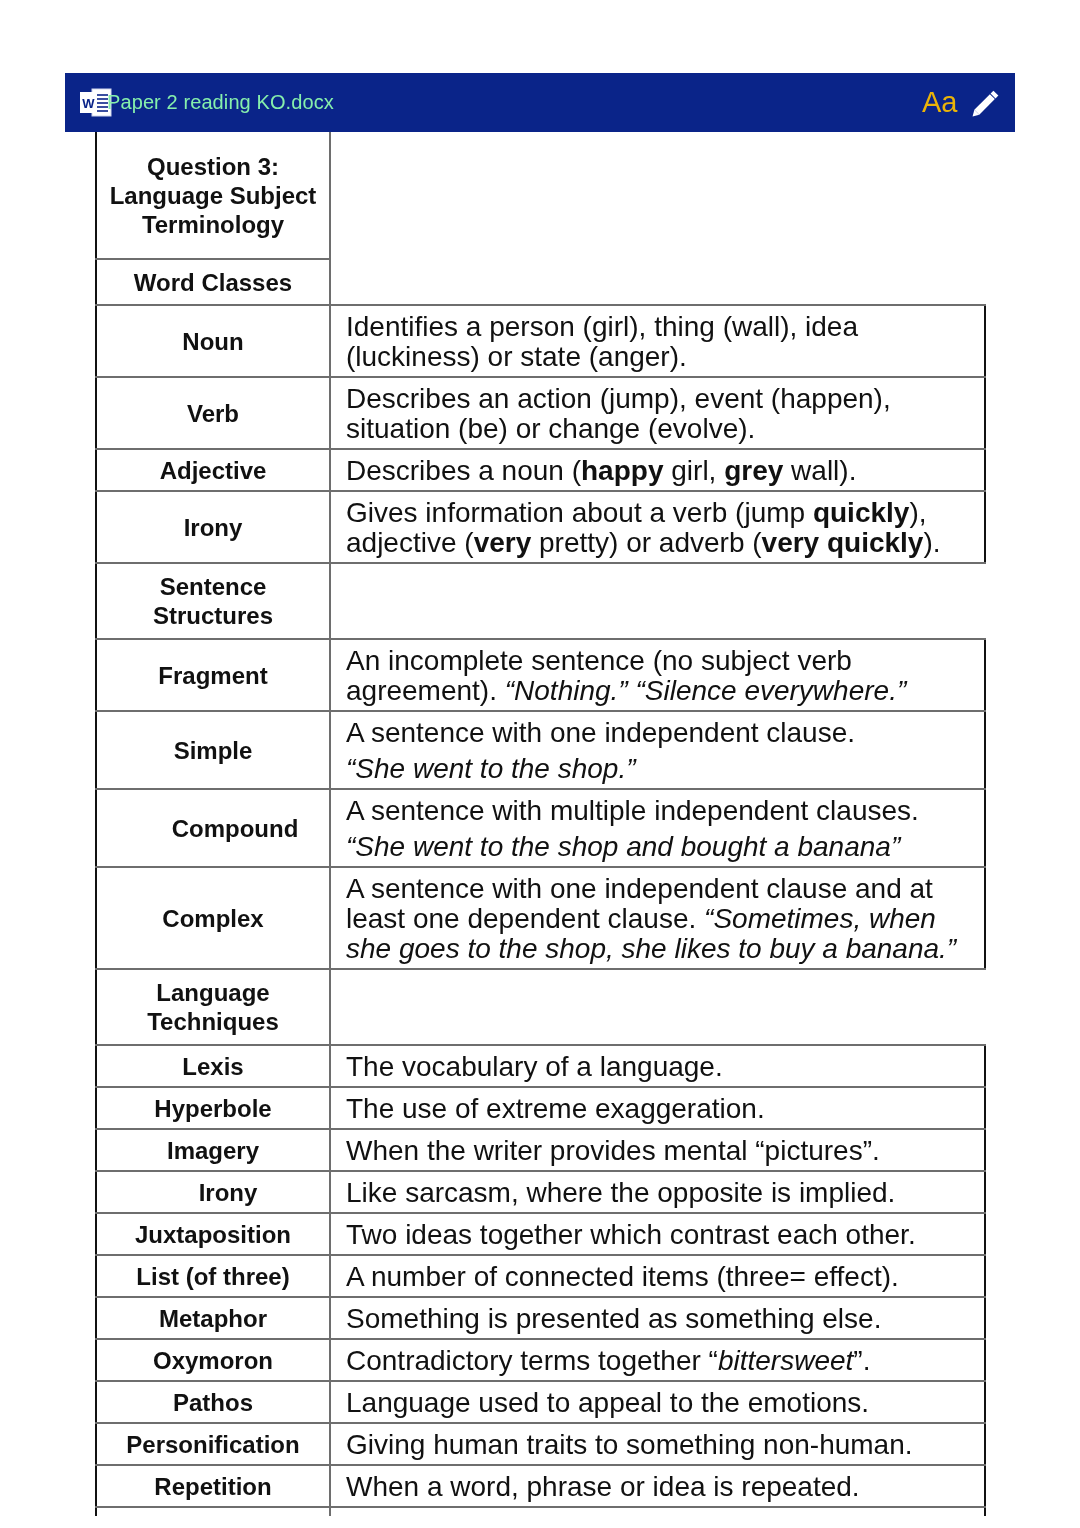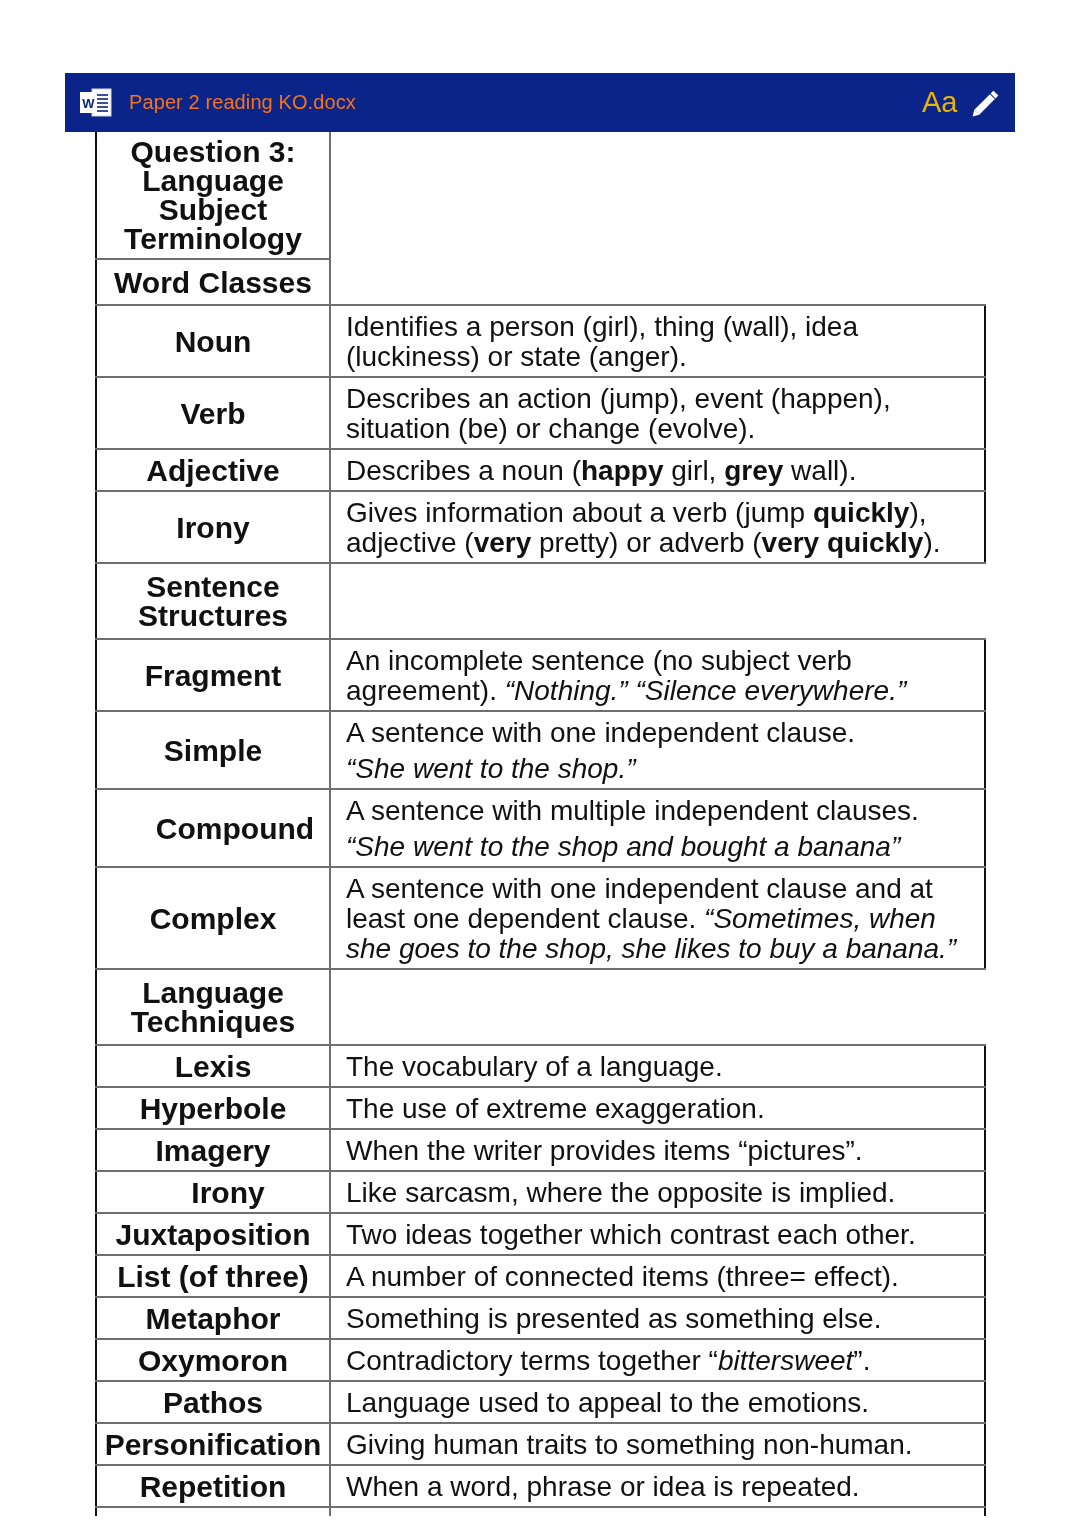--- a/index.html
+++ b/index.html
@@ -8,37 +8,37 @@
       font-family: "Liberation Sans", sans-serif; color: #111;
     }
     .titlebar {
       position: absolute; left: 65px; top: 73px; width: 950px; height: 59px;
       background: #0a2489; display: flex; align-items: center; box-sizing: border-box;
     }
     .word-icon {
       position: absolute; left: 14px; top: 14px; width: 34px; height: 31px;
     }
     .doc-title {
-      position: absolute; left: 64px; top: 18px; color: #f97316; font-size: 20px; letter-spacing: 0.1px;
+      position: absolute; left: 42px; top: 18px; color: #86efac; font-size: 20px; letter-spacing: 0.1px;
     }
     .aa-btn {
       position: absolute; left: 857px; top: 12px; color: #eab308; font-size: 29px; cursor: pointer;
       line-height: 34px;
     }
     .pencil-btn {
       position: absolute; left: 904px; top: 14px; width: 34px; height: 32px; cursor: pointer;
     }
 
     .doc { position: absolute; left: 95px; top: 132px; width: 891px; }
     table.ko {
       border-collapse: collapse; width: 891px; table-layout: fixed;
     }
     table.ko td { border: 2px solid #6e6e6e; padding: 0; vertical-align: middle; }
     table.ko td.term {
-      width: 220px; text-align: center; font-weight: bold; font-size: 30px; line-height: 29px;
+      width: 220px; text-align: center; font-weight: bold; font-size: 24px; line-height: 29px;
       border-left: 2px solid #111;
     }
     table.ko td.def {
       font-size: 28px; line-height: 30px; padding: 6px 14px 4px 15px; border-right: 2px solid #111;
     }
     table.ko tr.section td.def { border-right: none; border-top: none; }
     table.ko tr.section td.term { padding: 4px 6px; }
     table.ko tr.first td.def { border-top: none; }
     table.ko tr.first td { border-top: none; }
     table.ko td.def .line2 { display: block; margin-top: 6px; }
@@ -125,21 +125,21 @@
         <tr>
           <td class="term" style="height: 35px;">Lexis</td>
           <td class="def"><span><span>The vocabulary of a language.</span></span></td>
         </tr>
         <tr>
           <td class="term" style="height: 35px; margin-left: 40px;">Hyperbole</td>
           <td class="def"><span><span>The use of extreme exaggeration.</span></span></td>
         </tr>
         <tr>
           <td class="term" style="height: 35px;">Imagery</td>
-          <td class="def"><span><span>When the writer provides items “pictures”.</span></span></td>
+          <td class="def"><span><span>When the writer provides mental “pictures”.</span></span></td>
         </tr>
         <tr>
           <td class="term" style="height: 35px; padding-left: 30px;">Irony</td>
           <td class="def"><span><span>Like sarcasm, where the opposite is implied.</span></span></td>
         </tr>
         <tr>
           <td class="term" style="height: 35px;">Juxtaposition</td>
           <td class="def"><span><span>Two ideas together which contrast each other.</span></span></td>
         </tr>
         <tr>

